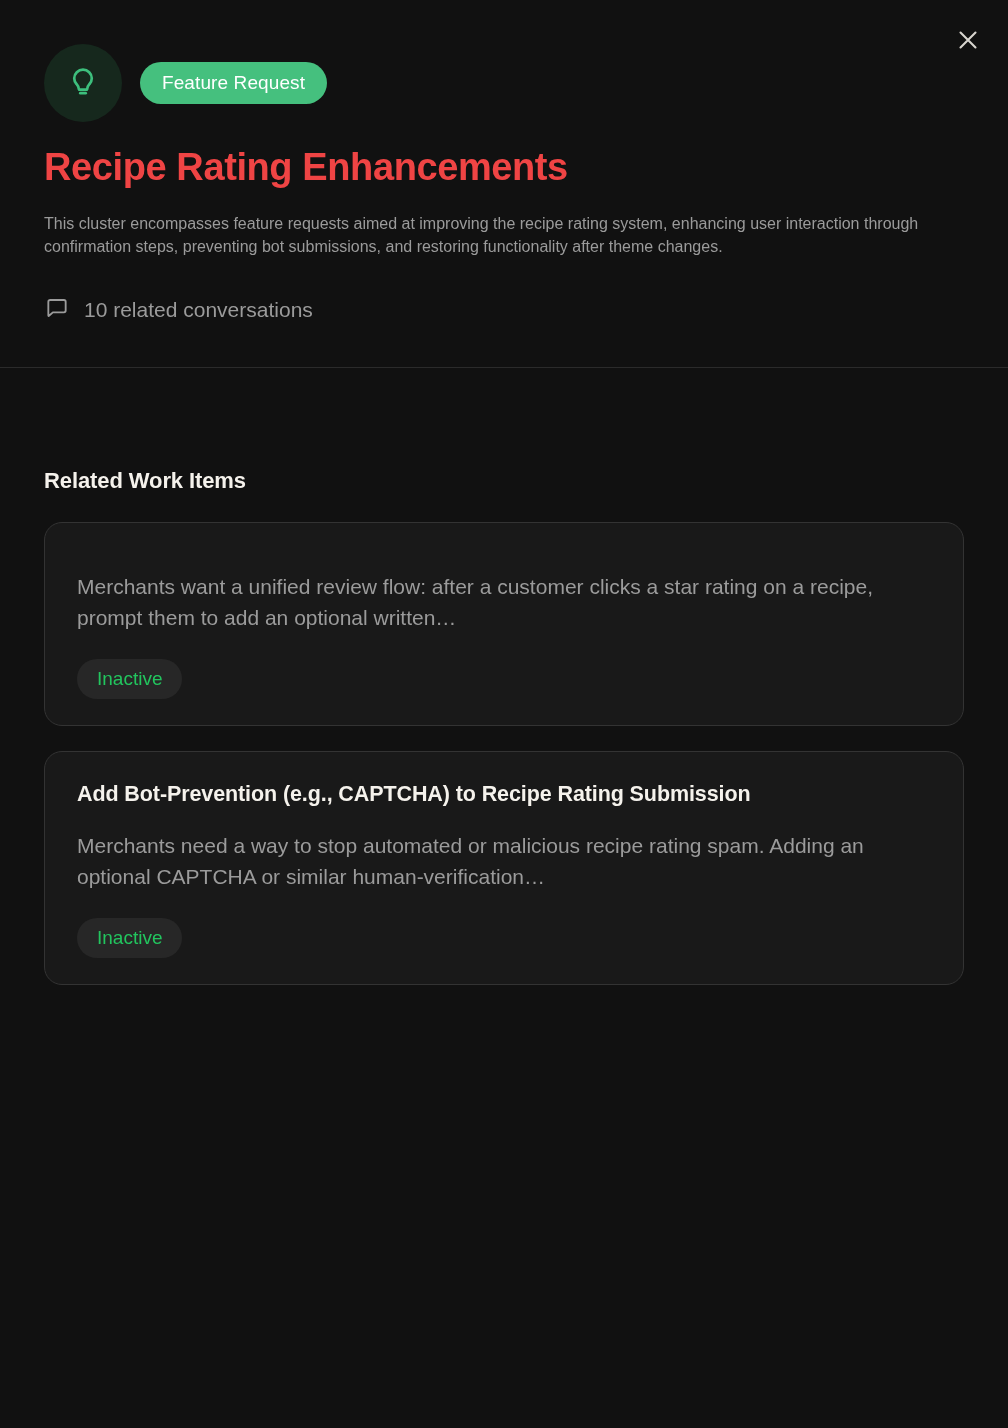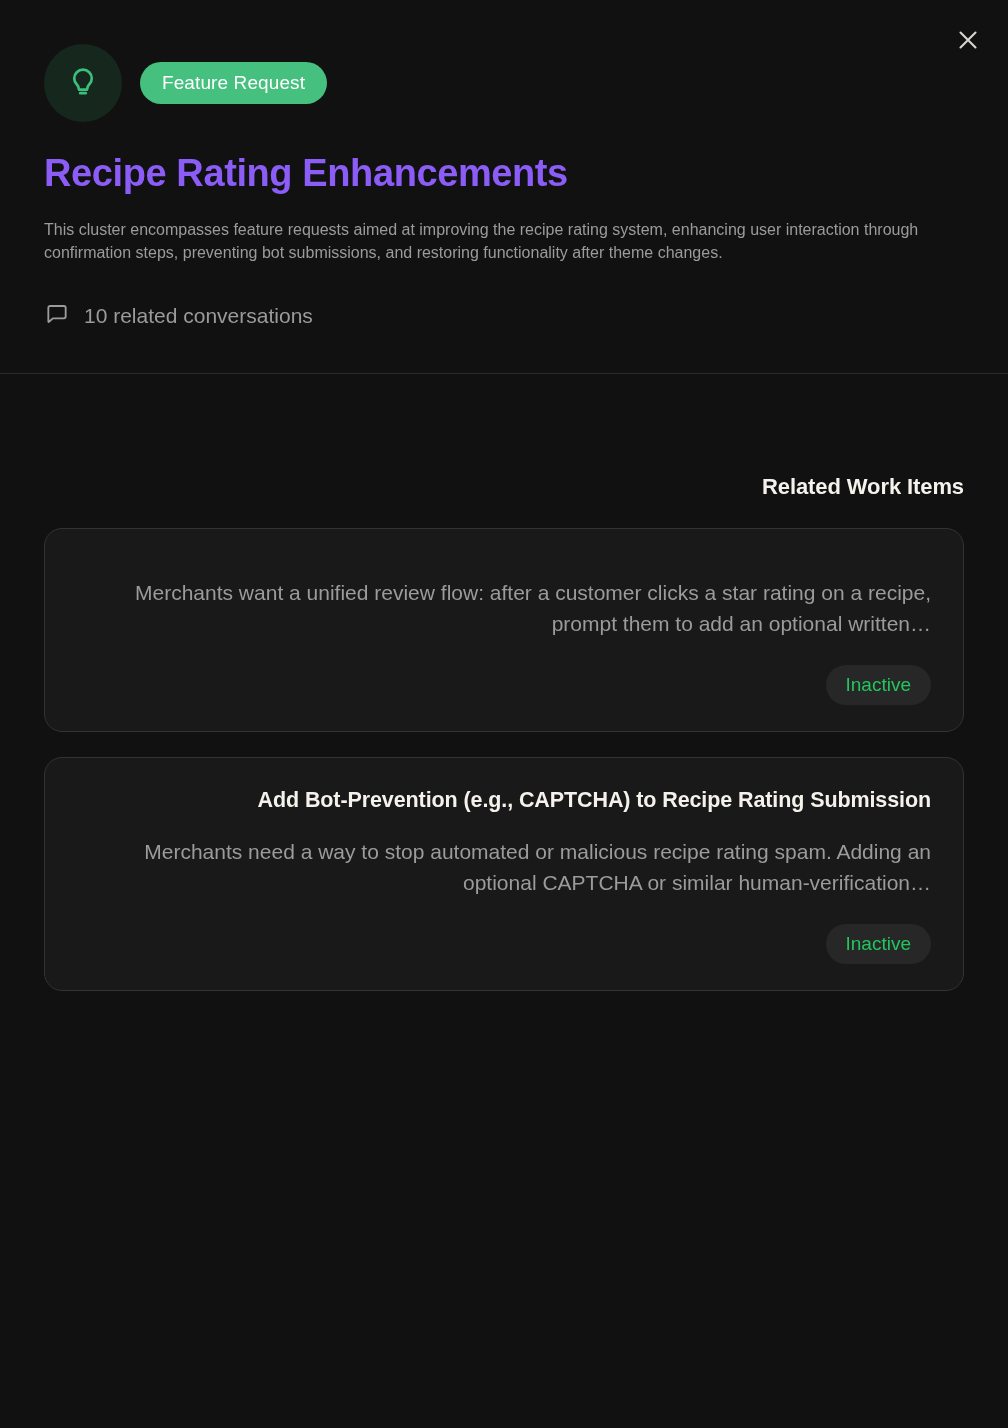--- a/index.html
+++ b/index.html
@@ -72,25 +72,25 @@
     background: #45c07e;
     color: #ffffff;
     font-size: 19px;
     font-weight: 400;
     letter-spacing: 0.1px;
     white-space: nowrap;
     cursor: pointer;
   }
 
   .cluster-title {
-    margin-top: 30px;
+    margin-top: 24px;
     font-size: 38px;
     font-weight: 700;
     line-height: 1.15;
-    color: #8b5cf6;
+    color: #ef4444;
     letter-spacing: -0.4px;
   }
 
   .cluster-desc {
     margin-top: 22px;
     font-size: 16px;
     line-height: 1.47;
     color: #9b9b9b;
     font-weight: 400;
     max-width: 940px;
@@ -113,21 +113,20 @@
     width: 100%;
     background: #2b2b2b;
     flex: 0 0 auto;
   }
 
   
   .body {
     padding: 14px 44px;
     flex: 1 1 auto;
     overflow: hidden;
-    text-align: right;
   }
 
   .section-title {
     margin-top: 86px;
     margin-bottom: 28px;
     font-size: 22px;
     font-weight: 700;
     color: #f5f2ec;
     letter-spacing: -0.1px;
   }

